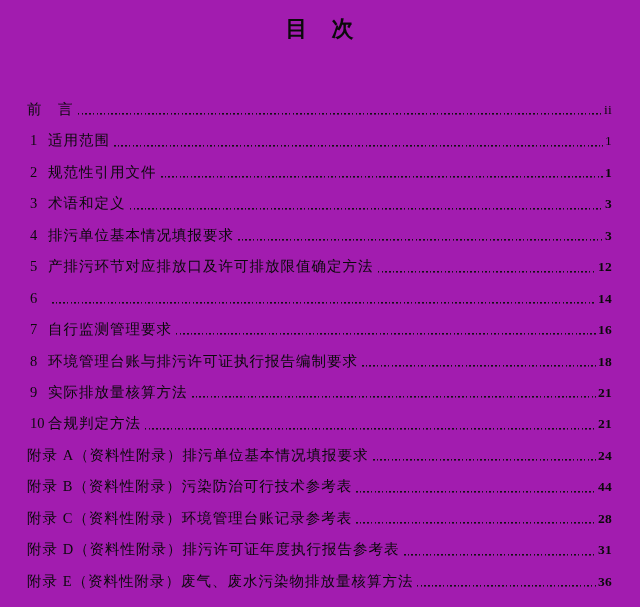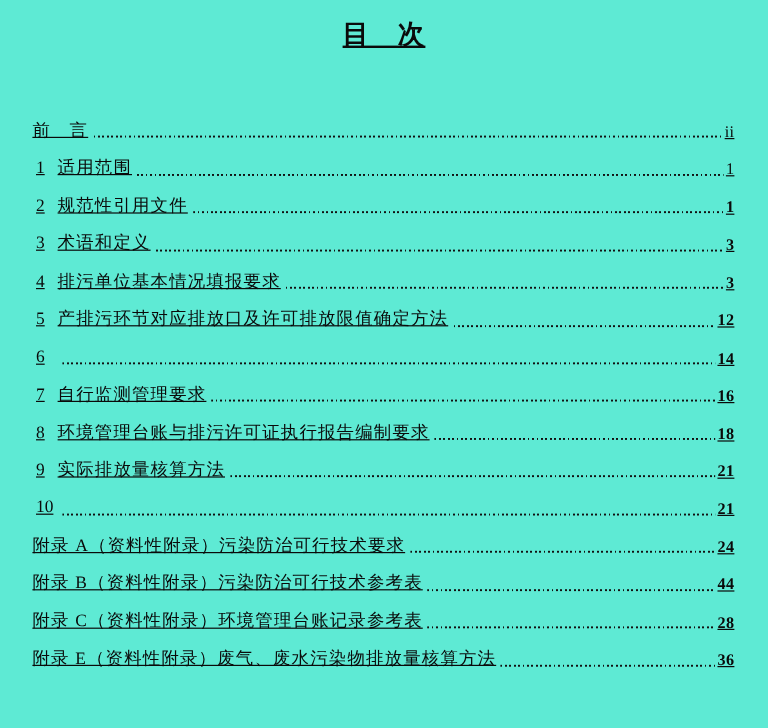--- a/index.html
+++ b/index.html
@@ -6,22 +6,21 @@
   body {
     width: 640px; height: 607px;
     background: #ffffff;
     font-family: "Liberation Serif", "DejaVu Serif", serif;
     color: #0a0a0a;
     overflow: hidden;
   }
   .page {
     width: 640px; height: 607px;
     box-sizing: border-box;
-    background: #5eead4;
-    text-decoration: underline;
+    background: #a21caf;
   }
   .doc-title {
     margin: 0;
     padding-top: 13px;
     height: 32px;
     line-height: 32px;
     text-align: center;
     font-size: 22px;
     font-weight: bold;
     letter-spacing: 1px;
@@ -138,45 +137,52 @@
 
     <div class="toc-row">
       <span class="toc-num">9</span>
       <span class="toc-label">实际排放量核算方法</span>
       <span class="toc-leader"></span>
       <span class="toc-page" data-weight="bold">21</span>
     </div>
 
     <div class="toc-row">
       <span class="toc-num">10</span>
+      <span class="toc-label">合规判定方法</span>
       <span class="toc-leader"></span>
       <span class="toc-page" data-weight="bold">21</span>
     </div>
 
     <div class="toc-row">
 
-      <span class="toc-label">附录 A（资料性附录）污染防治可行技术要求</span>
+      <span class="toc-label">附录 A（资料性附录）排污单位基本情况填报要求</span>
       <span class="toc-leader"></span>
       <span class="toc-page" data-weight="bold">24</span>
     </div>
 
     <div class="toc-row">
 
       <span class="toc-label">附录 B（资料性附录）污染防治可行技术参考表</span>
       <span class="toc-leader"></span>
       <span class="toc-page" data-weight="bold">44</span>
     </div>
 
     <div class="toc-row">
 
       <span class="toc-label">附录 C（资料性附录）环境管理台账记录参考表</span>
       <span class="toc-leader"></span>
       <span class="toc-page" data-weight="bold">28</span>
     </div>
 
+    <div class="toc-row">
+
+      <span class="toc-label">附录 D（资料性附录）排污许可证年度执行报告参考表</span>
+      <span class="toc-leader"></span>
+      <span class="toc-page" data-weight="bold">31</span>
+    </div>
 
     <div class="toc-row">
 
       <span class="toc-label">附录 E（资料性附录）废气、废水污染物排放量核算方法</span>
       <span class="toc-leader"></span>
       <span class="toc-page" data-weight="bold">36</span>
     </div>
 
   </div>
 </div>

